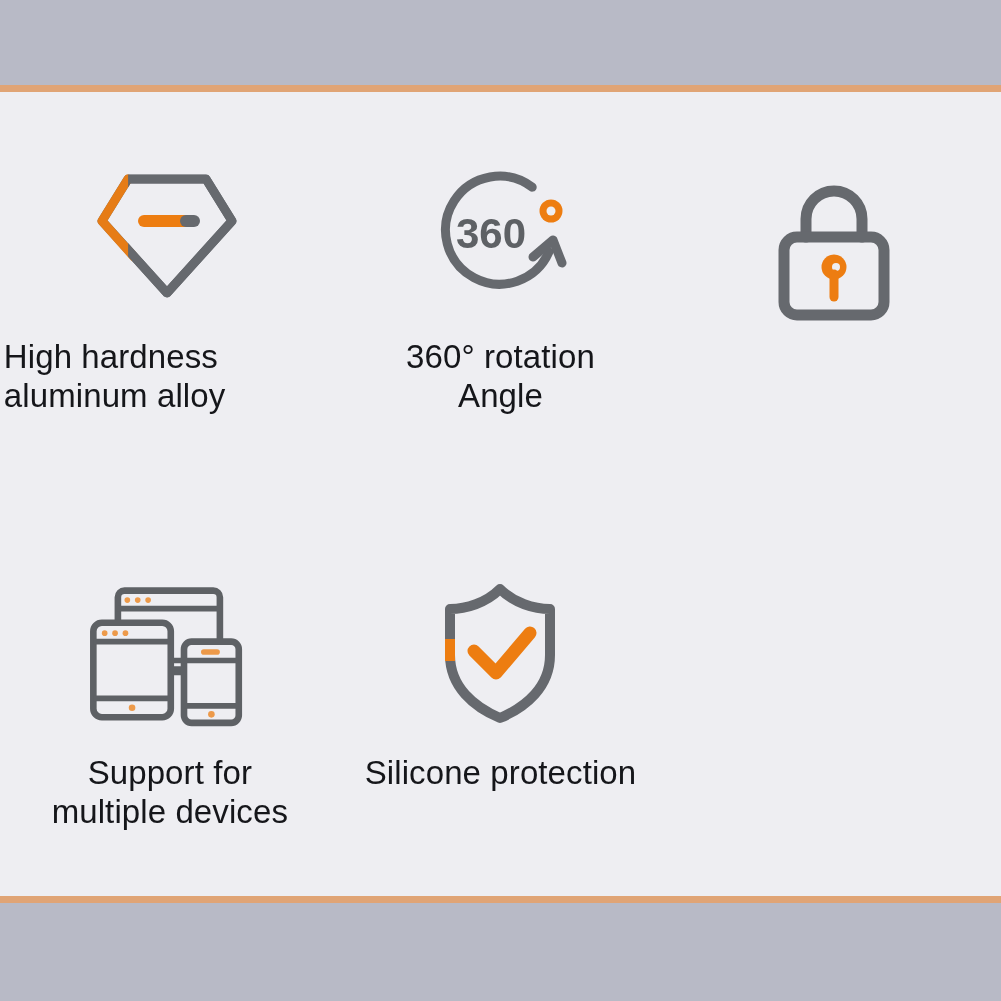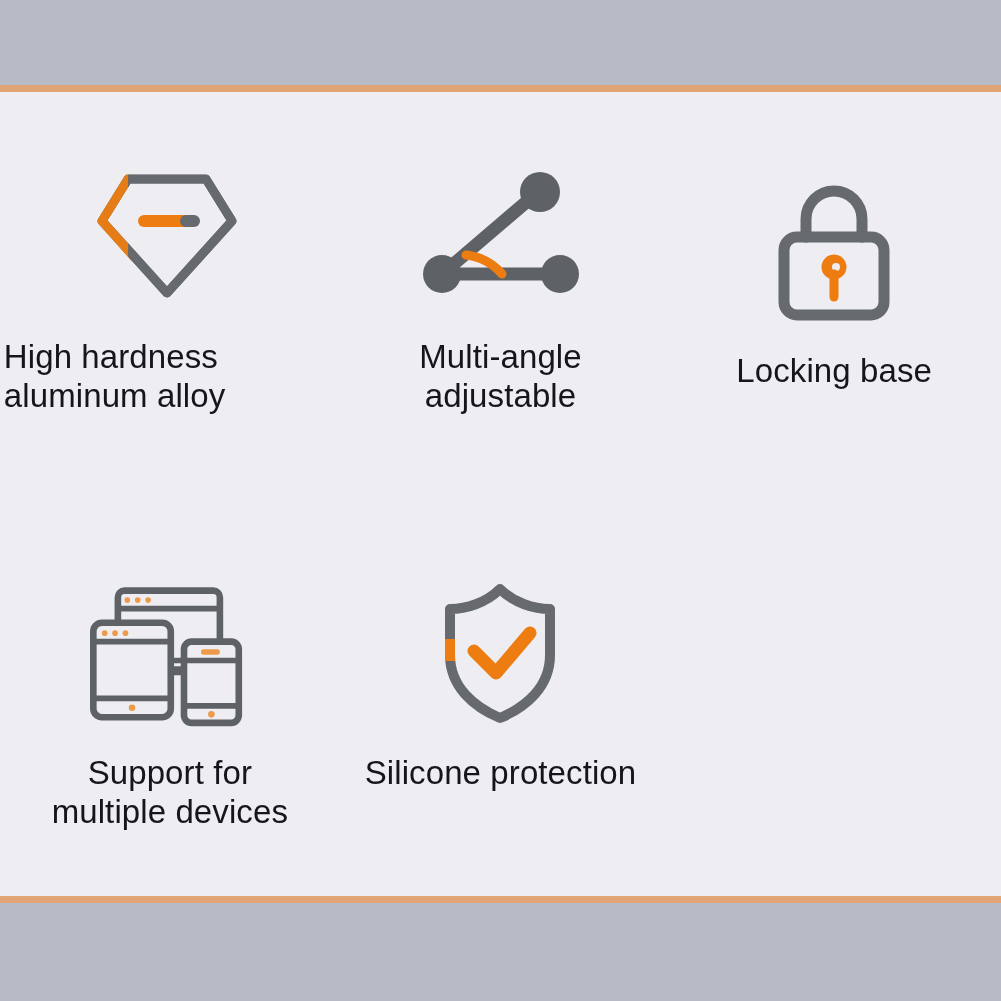--- a/index.html
+++ b/index.html
@@ -119,47 +119,45 @@
             <path d="M36 14 L10 56 L42 92" stroke="#ed7d11" stroke-width="9" stroke-linejoin="round" stroke-linecap="round" fill="none" opacity="0.95"></path>
             <path d="M36 14 H114 L140 56 L75 128 L10 56 Z" stroke="#66696e" stroke-width="9" stroke-linejoin="round" fill="none" style="clip-path: inset(0 0 0 22%);"></path>
             <rect x="46" y="50" width="58" height="12" rx="6" fill="#ed7d11"></rect>
             <rect x="88" y="50" width="20" height="12" rx="6" fill="#66696e"></rect>
           </svg>
         </div>
         <div class="caption">High hardness
 aluminum alloy</div>
       </div>
 
+
       <div class="cell cell-r1">
         <div class="icon-wrap">
-          <svg width="160" height="130" viewBox="0 0 160 130" fill="none" aria-hidden="true">
-            <path d="M22 104 H140" stroke="#5e6165" stroke-width="13" stroke-linecap="round"></path>
-            <path d="M22 104 L118 22" stroke="#5e6165" stroke-width="13" stroke-linecap="round"></path>
-            <path d="M46 85 A 56 56 0 0 1 82 104" stroke="#ed7d11" stroke-width="9" fill="none" stroke-linecap="round"></path>
-            <circle cx="22" cy="104" r="19" fill="#5e6165"></circle>
-            <circle cx="140" cy="104" r="19" fill="#5e6165"></circle>
-            <circle cx="120" cy="22" r="20" fill="#5e6165"></circle>
-          </svg>
-        </div>
-        <div class="caption">Multi-angle
-adjustable</div>
-      </div>
-
+          <svg width="150" height="146" viewBox="0 0 150 146" fill="none" aria-hidden="true">
+            <path d="M112 29 A 54 54 0 1 0 122 95" stroke="#66696e" stroke-width="9" fill="none" stroke-linecap="round" transform="rotate(-6 73 73)"></path>
+            <path d="M108 95 L128 78 L137 101" stroke="#66696e" stroke-width="9" fill="none" stroke-linecap="round" stroke-linejoin="round"></path>
+            <text x="66" y="86" text-anchor="middle" font-family="Liberation Sans, sans-serif" font-size="42" font-weight="bold" fill="#5e6165">360</text>
+            <circle cx="126" cy="49" r="11.5" fill="#ed7d11"></circle>
+            <circle cx="126" cy="49" r="4.5" fill="#eeeef2"></circle>
+          </svg>
+        </div>
+        <div class="caption">360° rotation
+Angle</div>
+      </div>
 
       <div class="cell cell-r2 cell-lock">
         <div class="icon-wrap">
           <svg width="140" height="150" viewBox="0 0 140 150" fill="none" aria-hidden="true">
             <path d="M42 62 V44 A 28 28 0 0 1 98 44 V62" stroke="#66696e" stroke-width="11" fill="none" stroke-linecap="round"></path>
             <rect x="20" y="62" width="100" height="78" rx="13" stroke="#66696e" stroke-width="11" fill="none"></rect>
             <circle cx="70" cy="92" r="12.5" fill="#ed7d11"></circle>
             <circle cx="72" cy="92" r="4" fill="#eeeef2"></circle>
             <path d="M70 99 L70 122" stroke="#ed7d11" stroke-width="9" stroke-linecap="round"></path>
           </svg>
         </div>
-        <div class="caption">Locking base</div>
       </div>
 
       <div class="cell cell-r2 cell-devices">
         <div class="icon-wrap">
           <svg width="180" height="155" viewBox="0 0 180 155" fill="none" aria-hidden="true">
 
             <g>
               <rect x="38" y="12" width="108" height="86" rx="7" stroke="#5e6165" stroke-width="7" fill="#eeeef2"></rect>
               <path d="M38 31 H146" stroke="#5e6165" stroke-width="6"></path>
               <circle cx="48" cy="22" r="3" fill="#ed9a4a"></circle>

